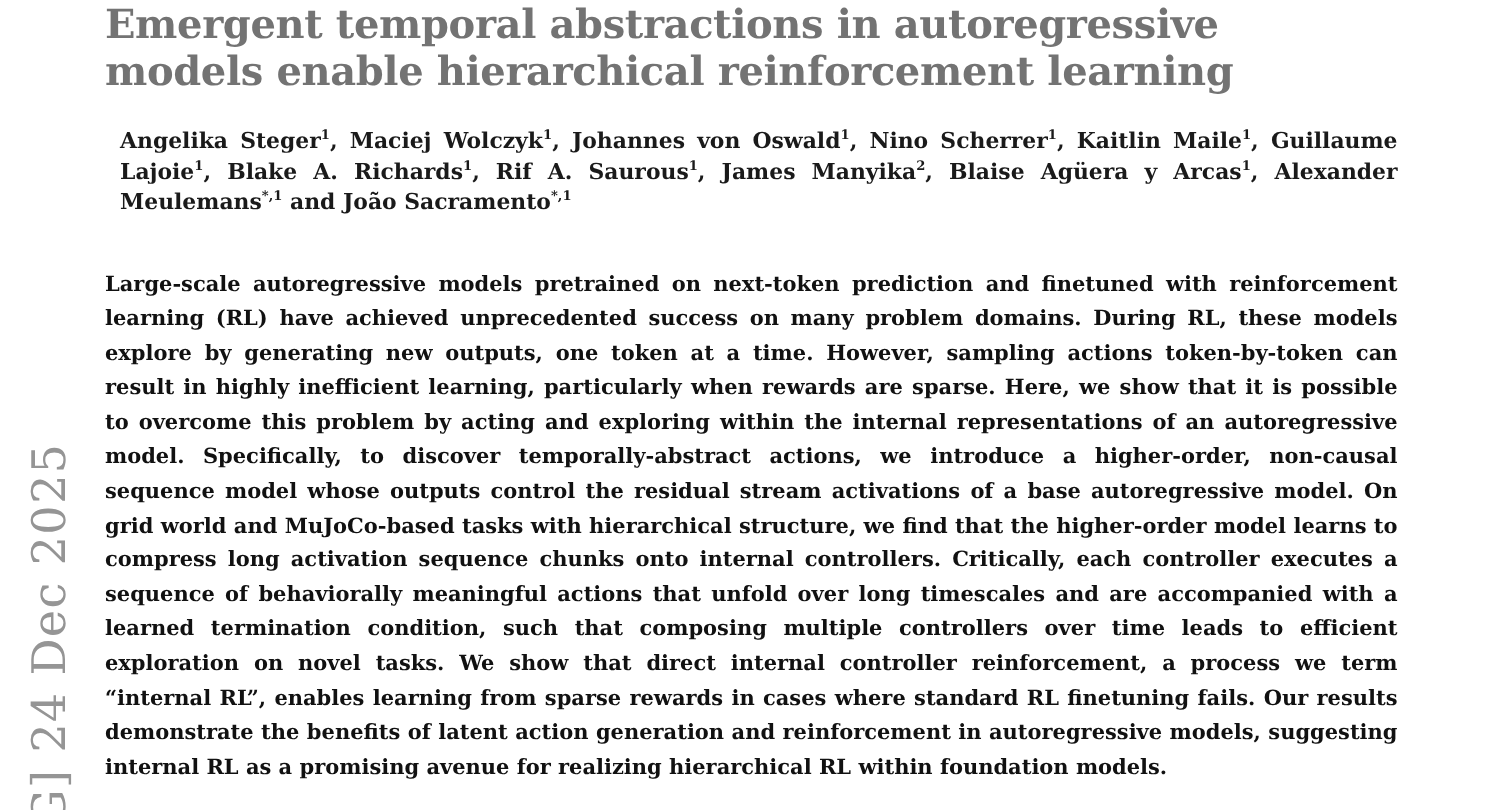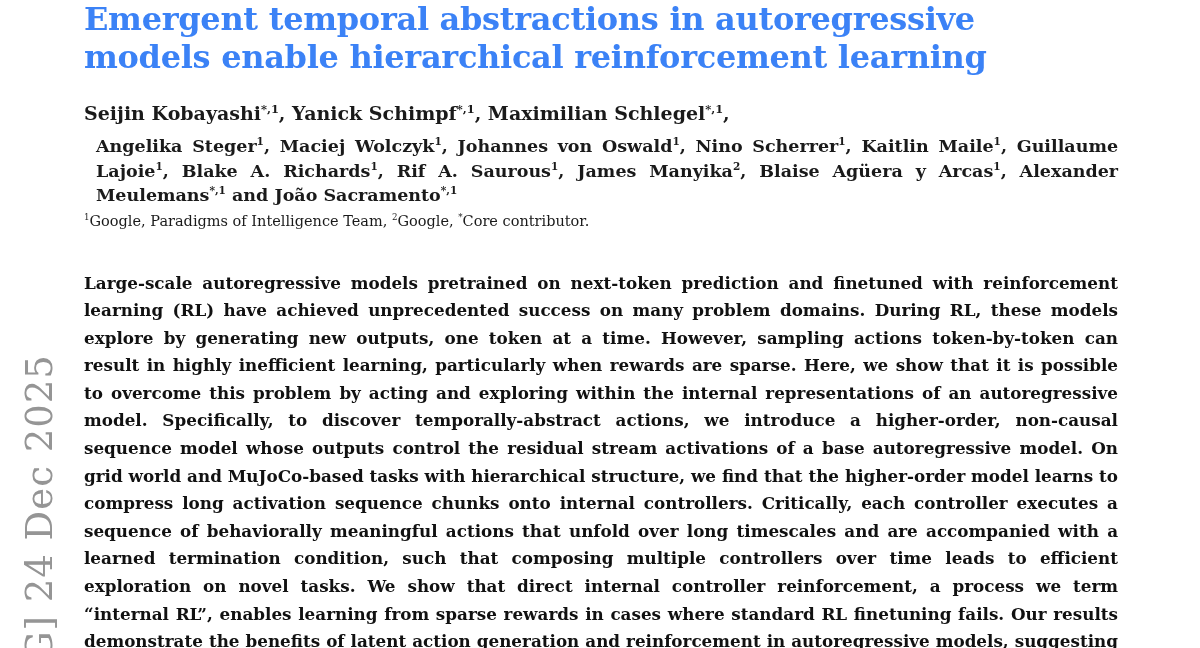--- a/index.html
+++ b/index.html
@@ -22,21 +22,21 @@
     top: 0;
     width: 1034px;
   }
   .title {
     margin: 0 0 25px 0;
     width: 930px;
     font-size: 32px;
     line-height: 38px;
     font-weight: 700;
     letter-spacing: -0.3px;
-    color: #3b82f6;
+    color: #737373;
   }
   .authors-lead {
     margin: 0 0 9px 0;
     font-size: 19px;
     line-height: 24px;
     font-weight: 700;
     color: #1a1a1a;
   }
   .authors-rest {
     margin: 0 0 3px 12px;
@@ -85,22 +85,20 @@
 <body>
 
 <div class="page" style="color: rgb(17, 17, 17); background: rgb(255, 255, 255);">
 
   <div class="watermark" style="color: rgb(149, 149, 149);">G] 24 Dec 2025</div>
 
   <div class="content">
 
     <h1 class="title">Emergent temporal abstractions in autoregressive models enable hierarchical reinforcement learning</h1>
 
-    <p class="authors-lead"><span>Seijin Kobayashi</span><sup>*,1</sup>, <span>Yanick Schimpf</span><sup>*,1</sup>, <span>Maximilian Schlegel</span><sup>*,1</sup>,</p>
 
     <p class="authors-rest"><span>Angelika Steger</span><sup>1</sup>, <span>Maciej Wolczyk</span><sup>1</sup>, <span>Johannes von Oswald</span><sup>1</sup>, <span>Nino Scherrer</span><sup>1</sup>, <span>Kaitlin Maile</span><sup>1</sup>, <span>Guillaume Lajoie</span><sup>1</sup>, <span>Blake A. Richards</span><sup>1</sup>, <span>Rif A. Saurous</span><sup>1</sup>, <span>James Manyika</span><sup>2</sup>, <span>Blaise Agüera y Arcas</span><sup>1</sup>, <span>Alexander Meulemans</span><sup>*,1</sup> and <span>João Sacramento</span><sup>*,1</sup></p>
 
-    <p class="affiliations"><sup>1</sup>Google, Paradigms of Intelligence Team, <sup>2</sup>Google, <sup>*</sup>Core contributor.</p>
 
     <p class="abstract">Large-scale autoregressive models pretrained on next-token prediction and finetuned with reinforcement learning (RL) have achieved unprecedented success on many problem domains. During RL, these models explore by generating new outputs, one token at a time. However, sampling actions token-by-token can result in highly inefficient learning, particularly when rewards are sparse. Here, we show that it is possible to overcome this problem by acting and exploring within the internal representations of an autoregressive model. Specifically, to discover temporally-abstract actions, we introduce a higher-order, non-causal sequence model whose outputs control the residual stream activations of a base autoregressive model. On grid world and MuJoCo-based tasks with hierarchical structure, we find that the higher-order model learns to compress long activation sequence chunks onto internal controllers. Critically, each controller executes a sequence of behaviorally meaningful actions that unfold over long timescales and are accompanied with a learned termination condition, such that composing multiple controllers over time leads to efficient exploration on novel tasks. We show that direct internal controller reinforcement, a process we term “internal RL”, enables learning from sparse rewards in cases where standard RL finetuning fails. Our results demonstrate the benefits of latent action generation and reinforcement in autoregressive models, suggesting internal RL as a promising avenue for realizing hierarchical RL within foundation models.</p>
 
   </div>
 </div>
 
 </body></html>

